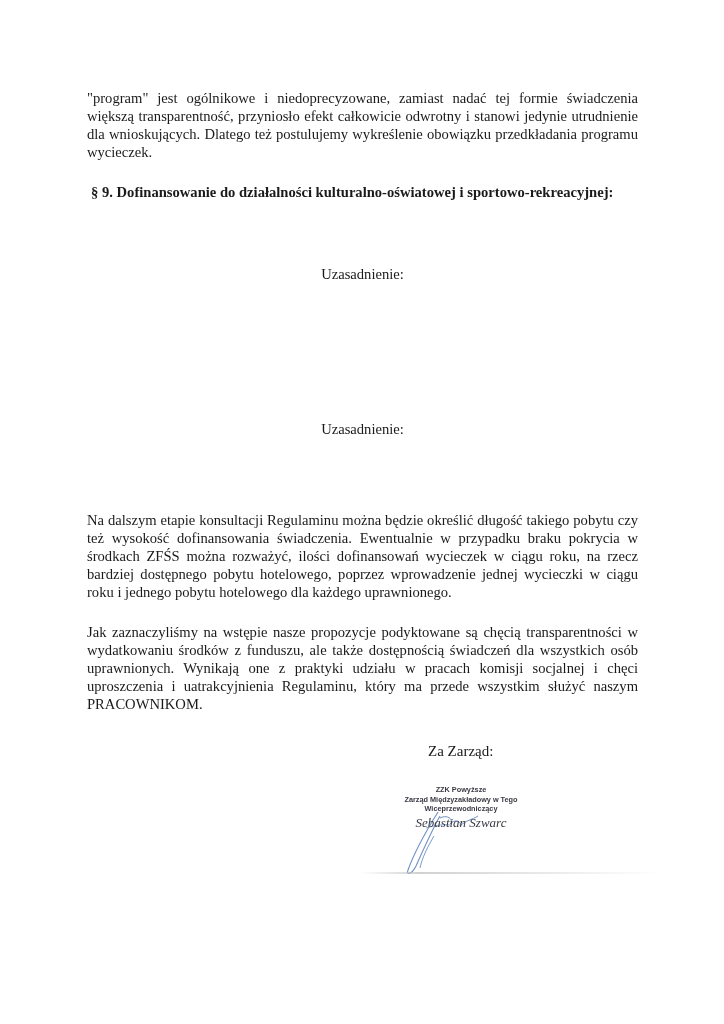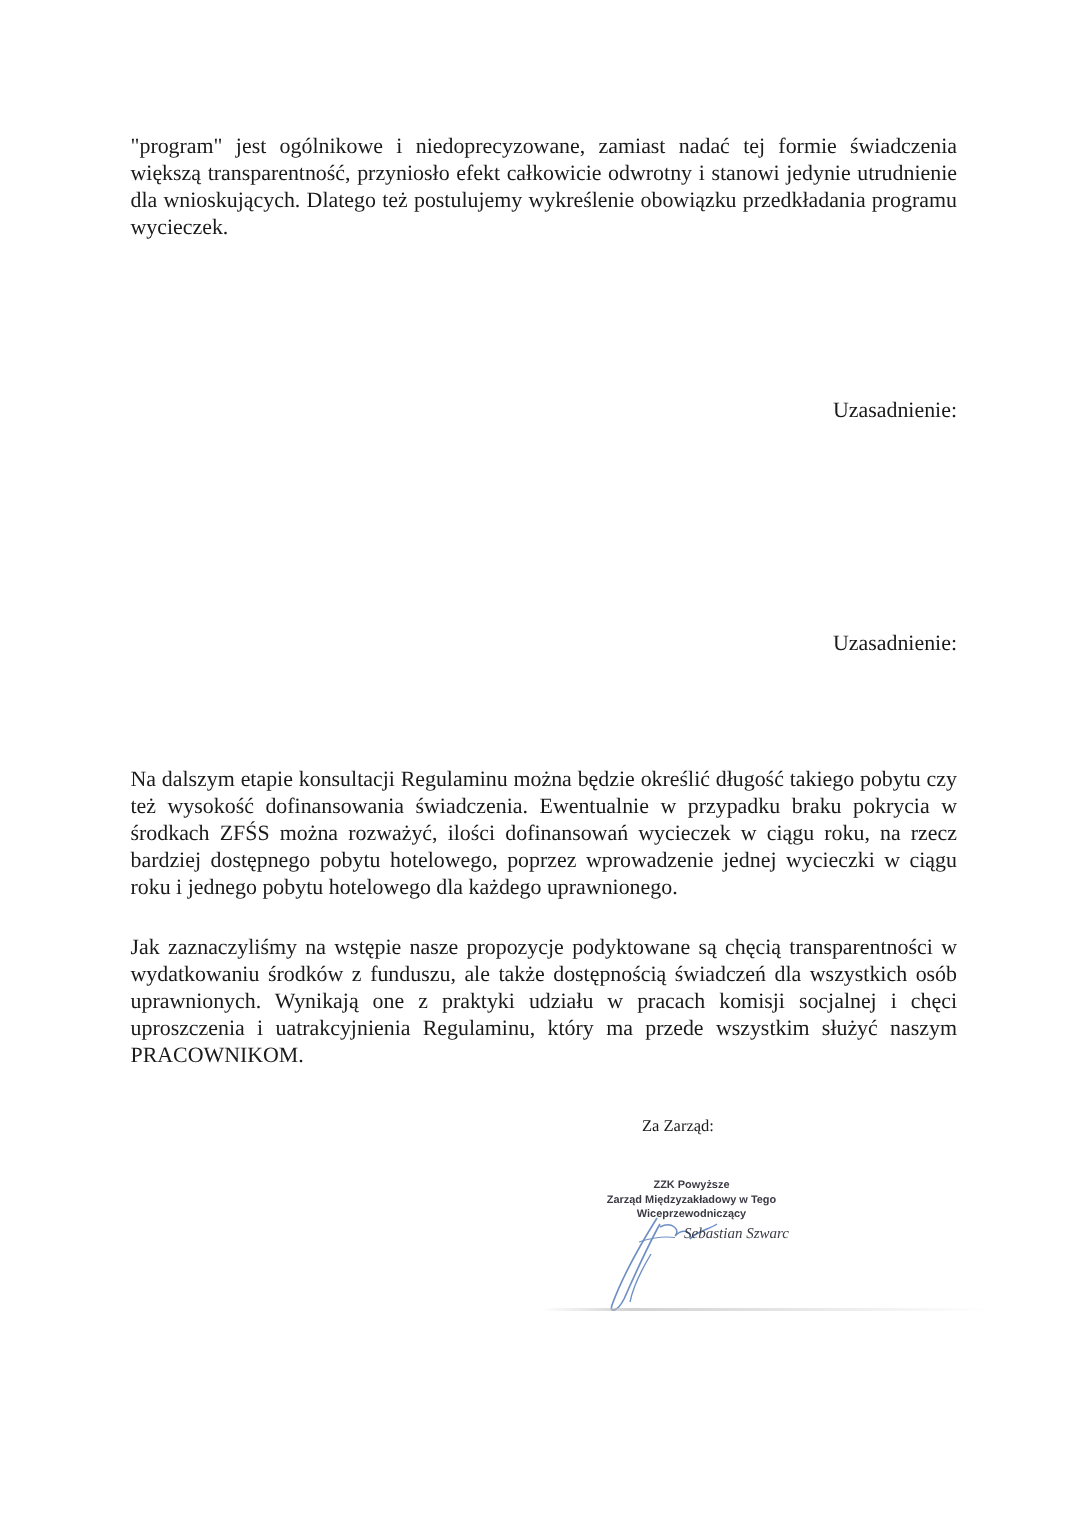--- a/index.html
+++ b/index.html
@@ -1,43 +1,44 @@
 <!DOCTYPE html>
 <html><head>
 <meta charset="utf-8">
 <style>
   html, body { margin: 0; padding: 0; background: #ffffff; }
   body { width: 724px; height: 1024px; position: relative; overflow: hidden;
          font-family: "Liberation Serif", "DejaVu Serif", serif; color: #1a1a1a; }
   .page { position: absolute; left: 0; top: 0; width: 724px; height: 1024px; background: #fff; }
   .p { position: absolute; left: 87px; width: 551px; font-size: 14.6px; line-height: 18px;
        text-align: justify; margin: 0; }
-  .p.left { text-align: right; }
+  .p.left { text-align: center; }
   .heading { position: absolute; left: 91px; top: 183px; width: 560px; font-size: 14.6px;
              font-weight: bold; line-height: 18px; margin: 0; }
   b { font-weight: bold; }
   .link { color: #4a78a8; text-decoration: underline; text-decoration-color: #7a98b8; }
   .blue { color: #4a78a8; }
-  .zazarzad { position: absolute; left: 428px; top: 742px; font-size: 11px; line-height: 18px; }
+  .zazarzad { position: absolute; left: 428px; top: 742px; font-size: 15px; line-height: 18px; }
   .stamp { position: absolute; left: 396px; top: 785px; width: 130px; text-align: center;
            font-family: "Liberation Sans", "DejaVu Sans", sans-serif; font-size: 7.3px;
            line-height: 9.5px; color: #3a3a44; font-weight: bold; }
   .stamp .name { font-family: "Liberation Serif", "DejaVu Serif", serif; font-style: italic;
-                 font-weight: normal; font-size: 10px; margin-top: 4px; display: block; color: #3a3a44; text-align: right; }
+                 font-weight: normal; font-size: 13px; margin-top: 4px; display: block; color: #3a3a44; }
   .sig { position: absolute; left: 398px; top: 808px; width: 90px; height: 70px; }
   .scanline { position: absolute; left: 360px; top: 872px; width: 300px; height: 2px;
               background: linear-gradient(90deg, rgba(200,200,200,0) 0%, rgba(190,190,190,0.7) 20%, rgba(210,210,210,0.5) 60%, rgba(200,200,200,0) 100%); }
 </style>
 </head>
 <body>
 
 <div class="page">
 
   <p class="p" style="top:89px;">"program" jest ogólnikowe i niedoprecyzowane, zamiast nadać tej formie świadczenia większą transparentność, przyniosło efekt całkowicie odwrotny i stanowi jedynie utrudnienie dla wnioskujących. Dlatego też postulujemy wykreślenie obowiązku przedkładania programu wycieczek.</p>
 
+  <p class="heading">§ 9. Dofinansowanie do działalności kulturalno-oświatowej i sportowo-rekreacyjnej:</p>
 
 
   <p class="p left" style="top:265px;">Uzasadnienie:</p>
 
 
 
   <p class="p left" style="top:420px;">Uzasadnienie:</p>
 
 
   <p class="p" style="top:511px;">Na dalszym etapie konsultacji Regulaminu można będzie określić długość takiego pobytu czy też wysokość dofinansowania świadczenia. Ewentualnie w przypadku braku pokrycia w środkach ZFŚS można rozważyć, ilości dofinansowań wycieczek w ciągu roku,  na rzecz bardziej dostępnego pobytu hotelowego, poprzez wprowadzenie jednej wycieczki w ciągu roku i jednego pobytu hotelowego dla każdego uprawnionego.</p>

